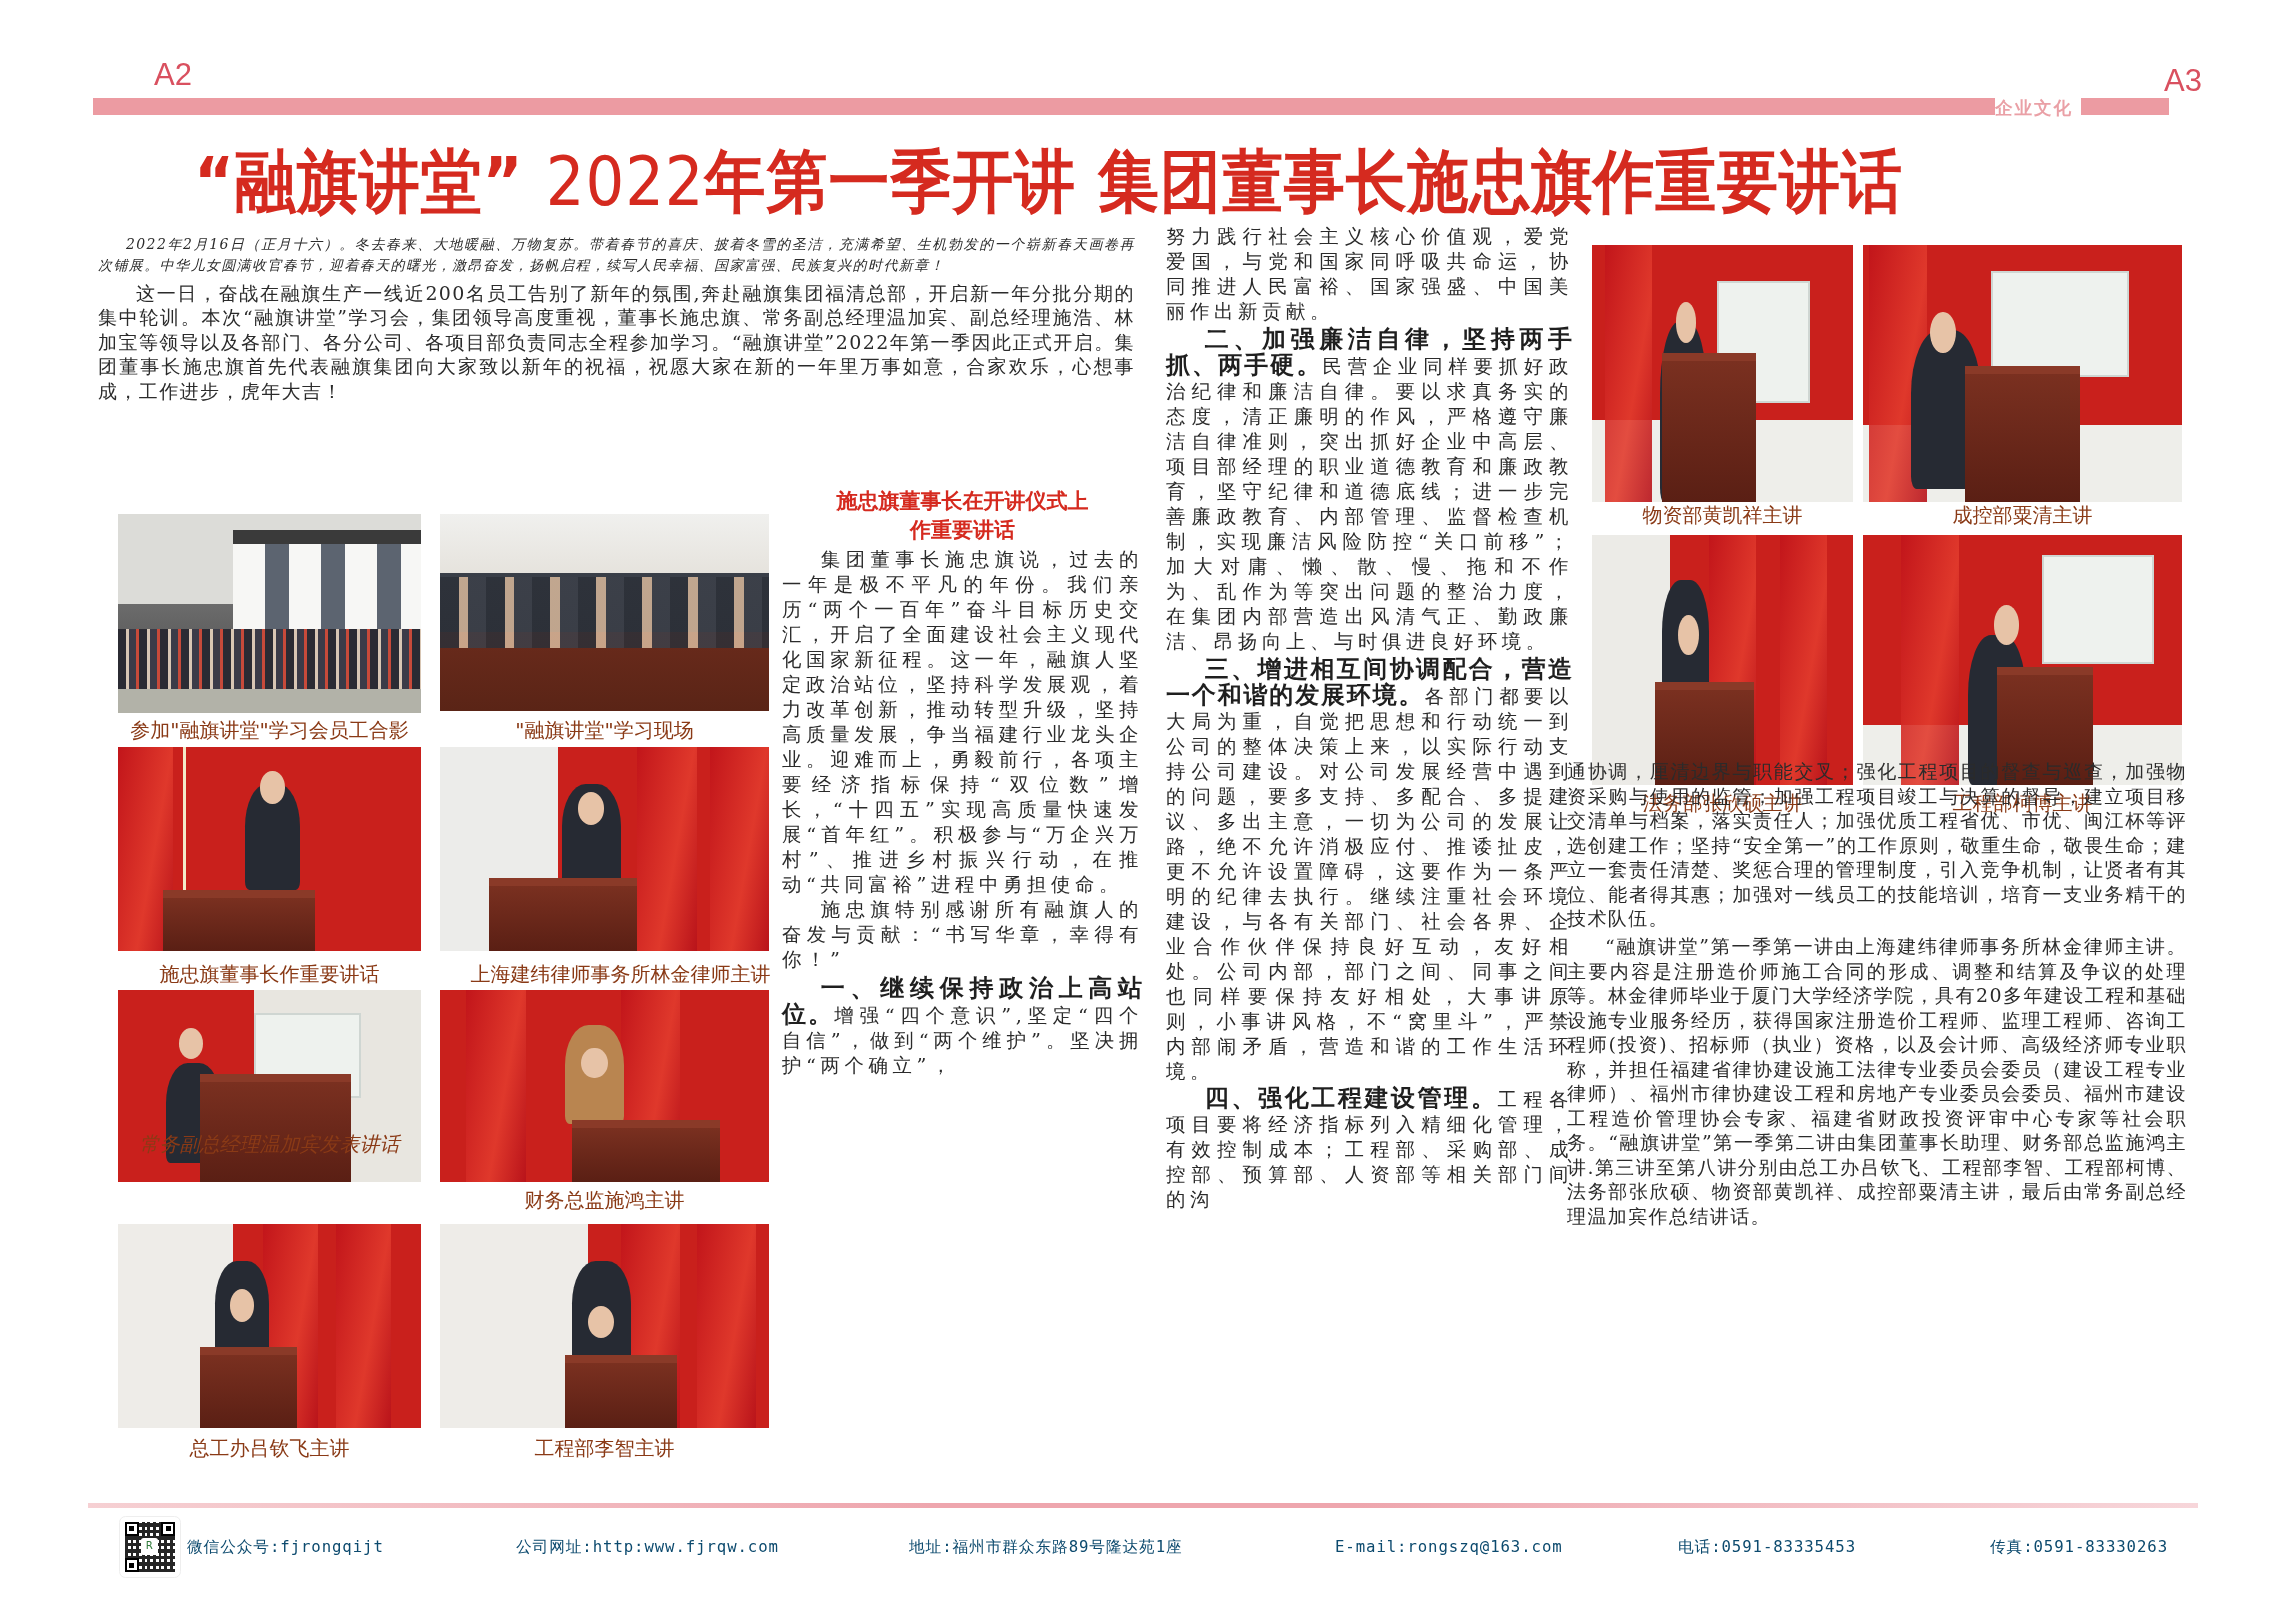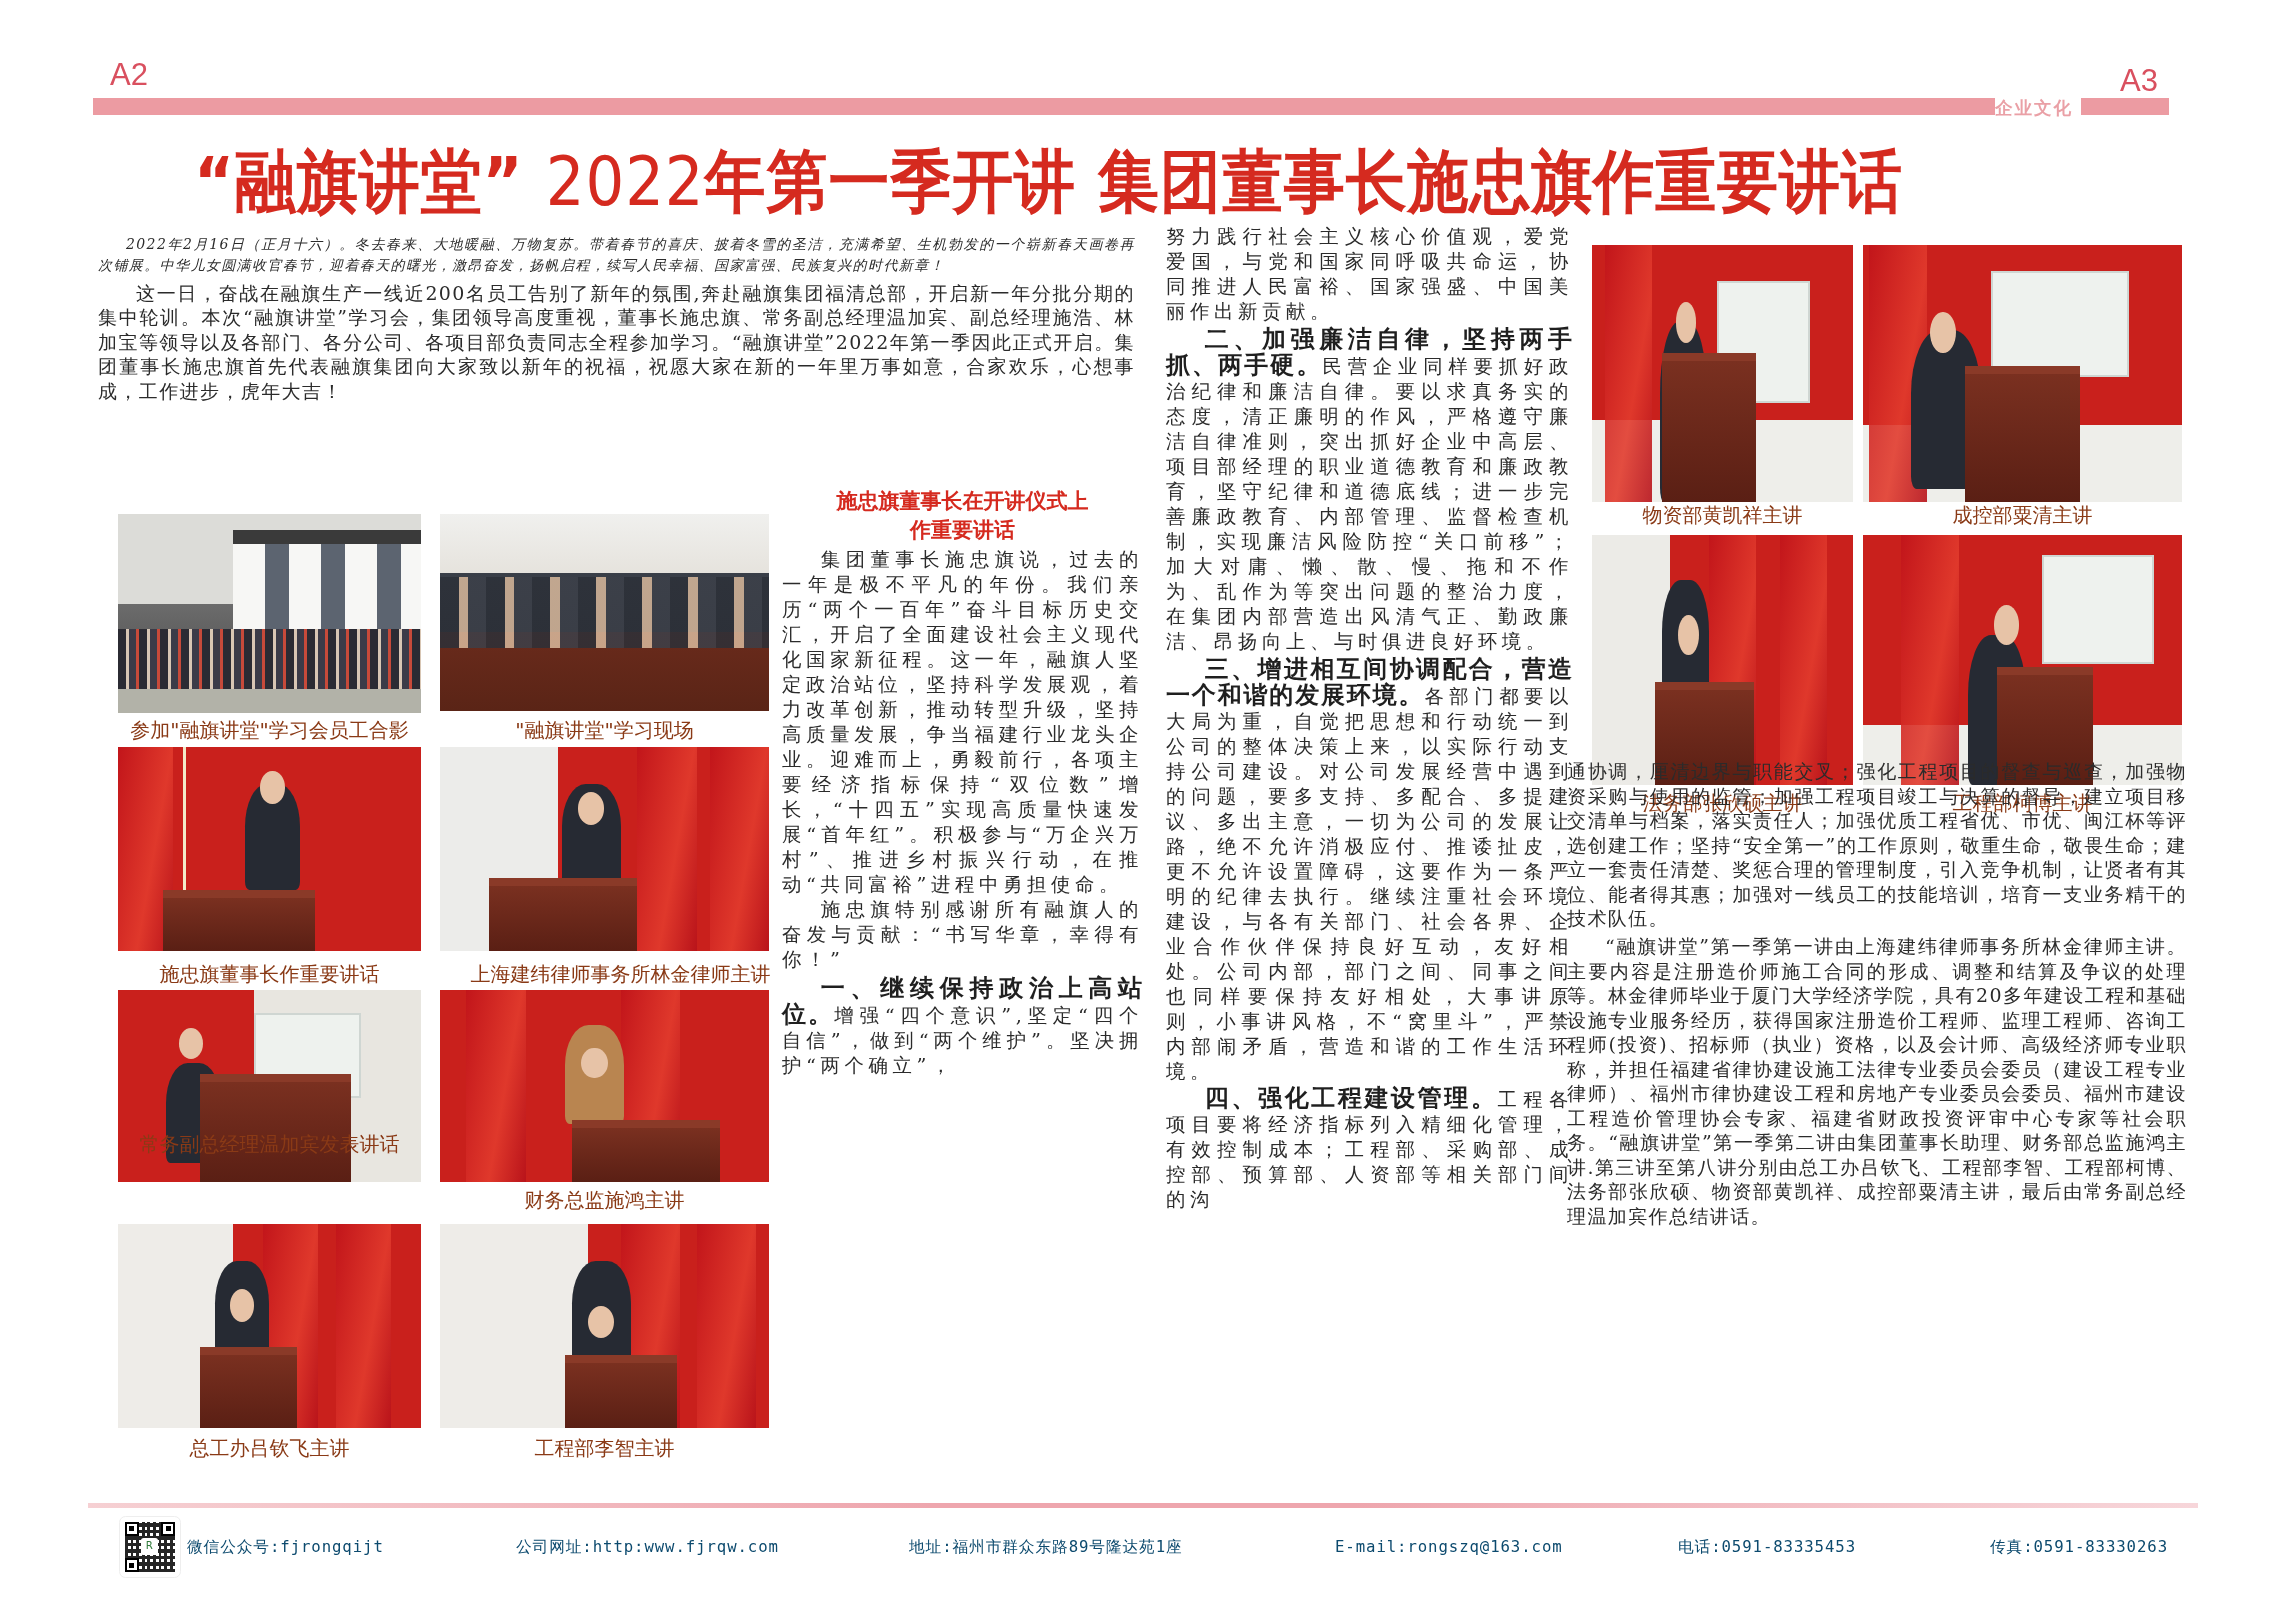--- a/index.html
+++ b/index.html
@@ -1,19 +1,19 @@
 <!DOCTYPE html>
 <html style="font-size:7.4px"><head>
 <meta charset="utf-8">
 <style>
   html, body { margin:0; padding:0; background:#ffffff; }
   body { width:2295px; height:1623px; position:relative; overflow:hidden;
          font-family:"DejaVu Serif","Liberation Serif",serif; color:#2b2b2b; }
   .abs { position:absolute; }
-  .page-num { font-family:"Liberation Sans","DejaVu Sans",sans-serif; color:#d9505f; font-size:31px; line-height:1; }
+  .page-num { font-family:"Liberation Sans","DejaVu Sans",sans-serif; color:#d9505f; font-size:31px; line-height:1;margin-left:44px; }
   .band { background:#ec9ba2; height:16.7px; }
   .section-tag { font-family:"DejaVu Sans",sans-serif; font-weight:bold; color:#eaa0a6; font-size:17.6px; letter-spacing:1.9px; }
   .title { font-family:"DejaVu Sans","Liberation Sans",sans-serif; font-weight:bold; color:#d52a1f;
            font-size:61px; letter-spacing:0.9px; white-space:nowrap; line-height:1; transform:scaleY(1.12); transform-origin:top left; }
   .title .year { font-weight:normal; }
   .body-text { font-size:18.5px; line-height:24px; text-align:justify; text-indent:2em; margin:0; color:#2b2b2b; }
   .body-text.wide { letter-spacing:1.4px; }
   .col-text { font-size:19.4px; line-height:25px; text-align:justify; margin:0; letter-spacing:4.6px; }
   .col-text p { margin:0; text-indent:2em; }
   .col-text .lead { font-family:"DejaVu Sans",sans-serif; font-size:24px; font-weight:bold; letter-spacing:0.9px; color:#1f1f1f; }
@@ -94,21 +94,21 @@
   </div>
   <div class="caption" style="left:456px;top:963px;width:329px;">上海建纬律师事务所林金律师主讲</div>
 
   <div class="photo" style="left:118px;top:990px;width:303px;height:192px;">
     <div class="wall" style="background:linear-gradient(90deg,#c9201c 0 45%,#e8e6e0 45%);"></div>
     <div class="screen" style="left:45%;"></div>
     <div class="person" style="left:16%;bottom:10%;"></div>
     <div class="head" style="left:20%;top:20%;"></div>
     <div class="podium" style="left:27%;width:50%;height:52%;"></div>
   </div>
-  <div class="caption" style="left:118px;top:1133px;width:303px;">常务副总经理温加宾发表讲话</div>
+  <div class="caption" style="left:118px;top:1133px;width:303px;font-style:italic;">常务副总经理温加宾发表讲话</div>
 
   <div class="photo" style="left:440px;top:990px;width:329px;height:192px;">
     <div class="wall" style="background:#c9201c;"></div>
     <div class="flag" style="left:8%;"></div>
     <div class="flag" style="left:55%;"></div>
     <div class="person" style="left:38%;background:#b98550;"></div>
     <div class="head" style="left:43%;top:30%;"></div>
     <div class="podium" style="left:40%;width:45%;height:28%;"></div>
   </div>
   <div class="caption" style="left:440px;top:1189px;width:329px;">财务总监施鸿主讲</div>

